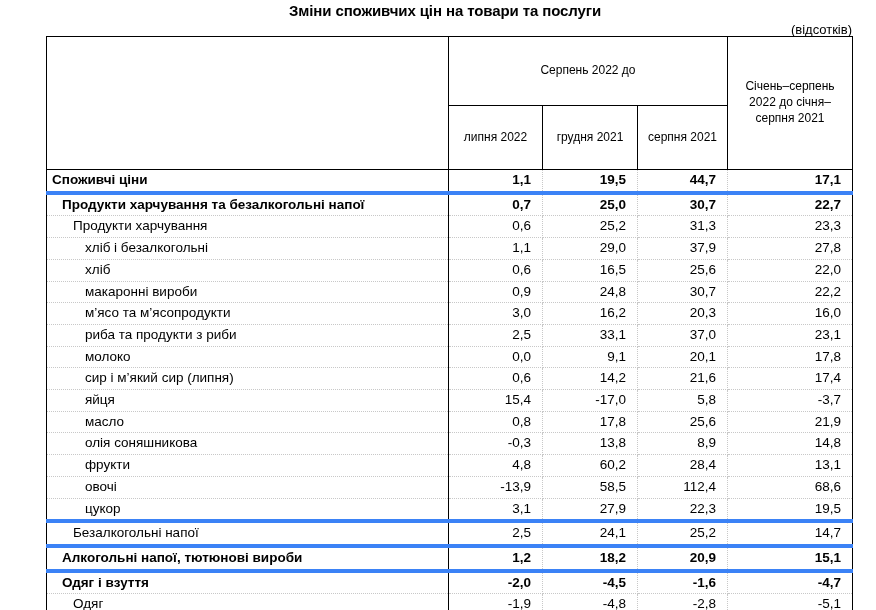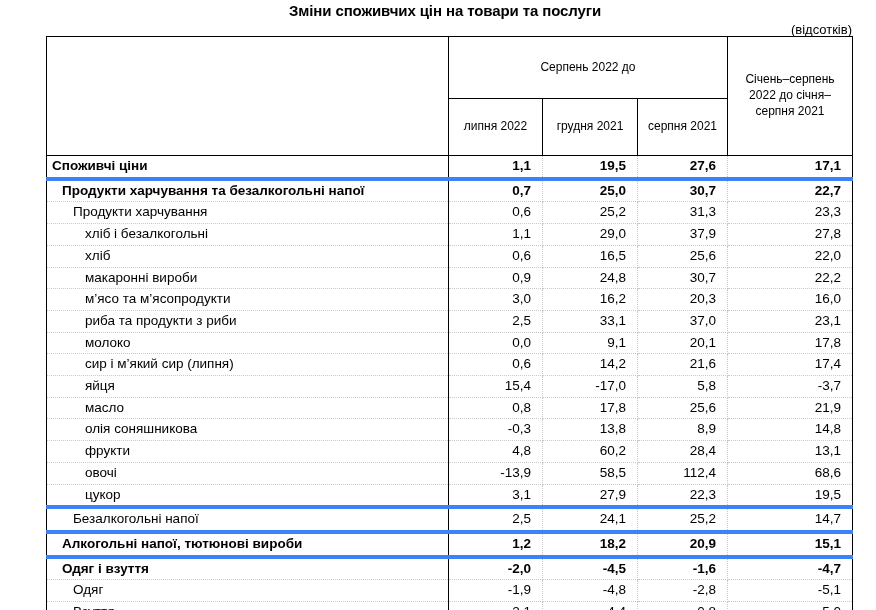--- a/index.html
+++ b/index.html
@@ -73,21 +73,21 @@
     font-weight: normal;
     font-size: 12px;
     padding: 0 4px;
     text-align: center;
     vertical-align: middle;
     line-height: 1.32;
   }
   th.h-empty { border-right: 1px solid #000; }
   th.h-group { height: 52px; }
   th.h-sub   { height: 48px; margin-left: 36px; }
-  th.h-right { height: 100px; padding: 9px 6px; }
+  th.h-right { height: 100px; padding: 16px 6px; }
   th.h-sub.first { }
 
   
   tbody td {
     height: 20.7px;
     line-height: 20.7px;
     padding: 0;
     font-size: 13.5px;
     border-top: 1px dotted #c8c8c8;
     border-bottom: 1px dotted #c8c8c8;
@@ -151,21 +151,21 @@
           <th class="h-sub first">липня 2022</th>
           <th class="h-sub">грудня 2021</th>
           <th class="h-sub">серпня 2021</th>
         </tr>
       </thead>
       <tbody id="cpi-body">
           <tr class="bold sep-top first-row">
             <td class="lbl i0">Споживчі ціни</td>
             <td class="num">1,1</td>
             <td class="num">19,5</td>
-            <td class="num">27,6</td>
+            <td class="num">44,7</td>
             <td class="num last">17,1</td>
           </tr>
           <tr class="bold sep-top">
             <td class="lbl i1">Продукти харчування та безалкогольні напої</td>
             <td class="num">0,7</td>
             <td class="num">25,0</td>
             <td class="num">30,7</td>
             <td class="num last">22,7</td>
           </tr>
           <tr class="">

